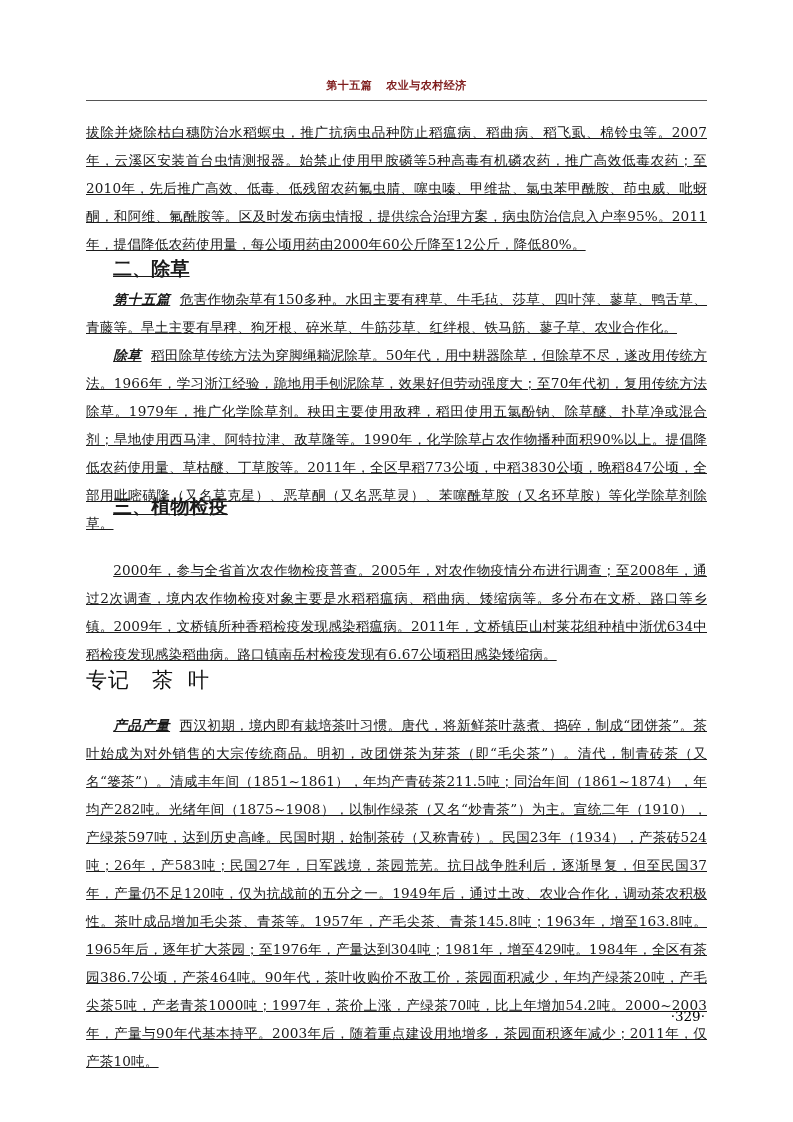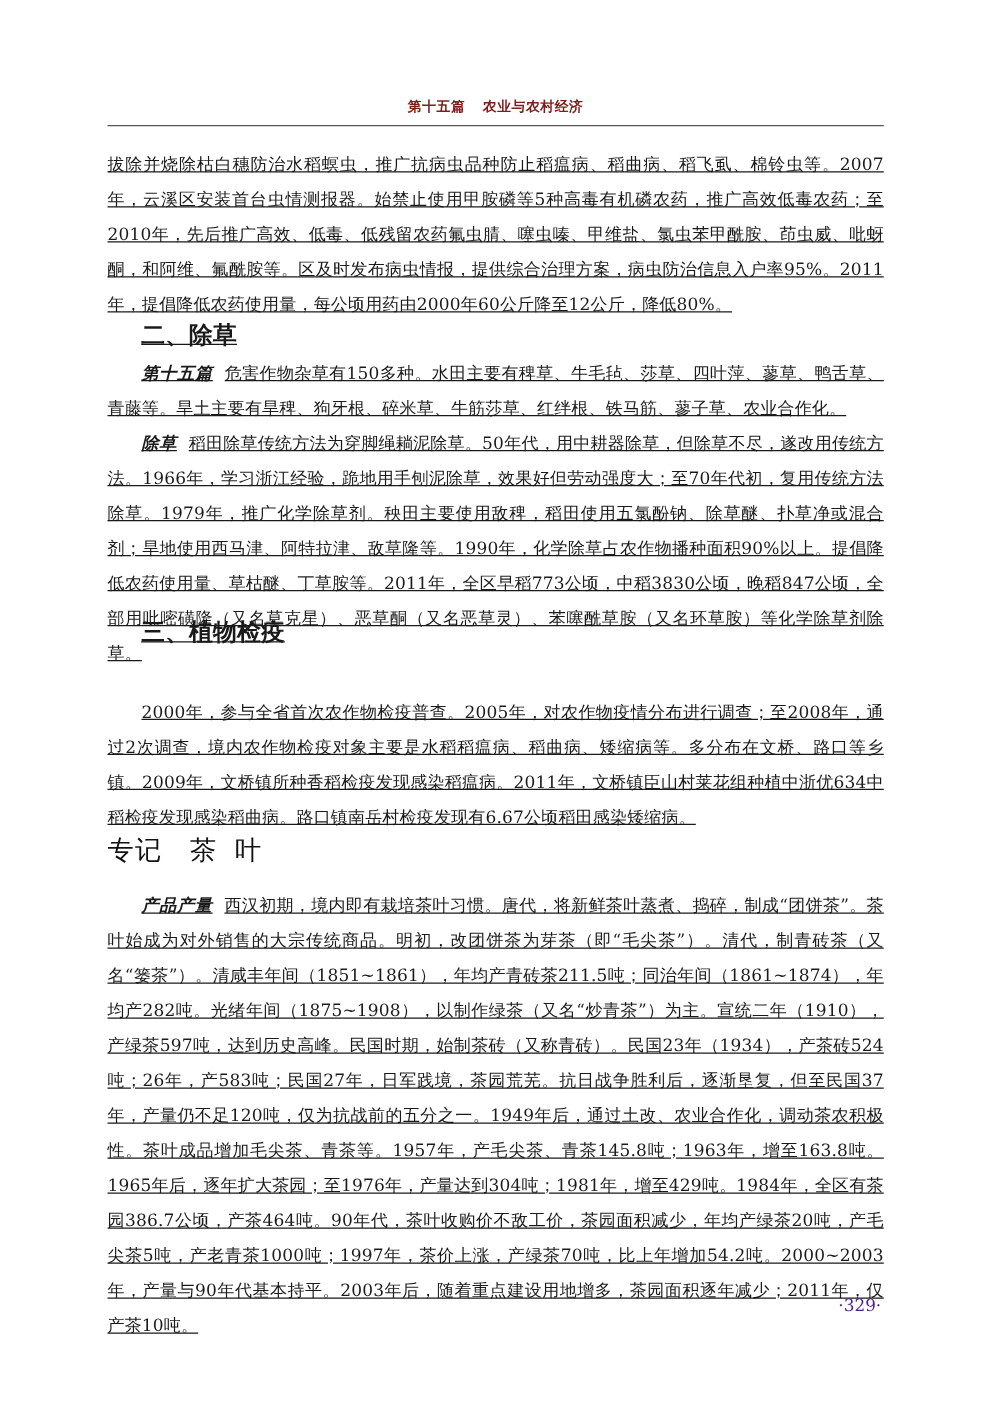--- a/index.html
+++ b/index.html
@@ -34,22 +34,22 @@
     letter-spacing: 0.5px; margin-right: 0.7em;
   }
   .special-title {
     position: absolute; left: 86px; width: 621px; top: 666px;
     font-family: "DejaVu Sans", "Liberation Sans", sans-serif;
     font-size: 21px; letter-spacing: 1px; color: #111;
   }
   .special-title .g1 { display: inline-block; width: 22px; }
   .special-title .g2 { display: inline-block; width: 14px; }
   .folio {
-    position: absolute; right: 88px; top: 1037px;
-    font-family: "DejaVu Serif", serif; font-size: 13.5px; color: #4c1d95;
+    position: absolute; right: 88px; top: 1008px;
+    font-family: "DejaVu Serif", serif; font-size: 13.5px; color: #000000;
   }
 </style>
 </head>
 <body>
 
 <div class="running-head">
   <span>第十五篇</span><span class="gap"></span><span>农业与农村经济</span>
 </div>
 <div class="head-rule"></div>
 

